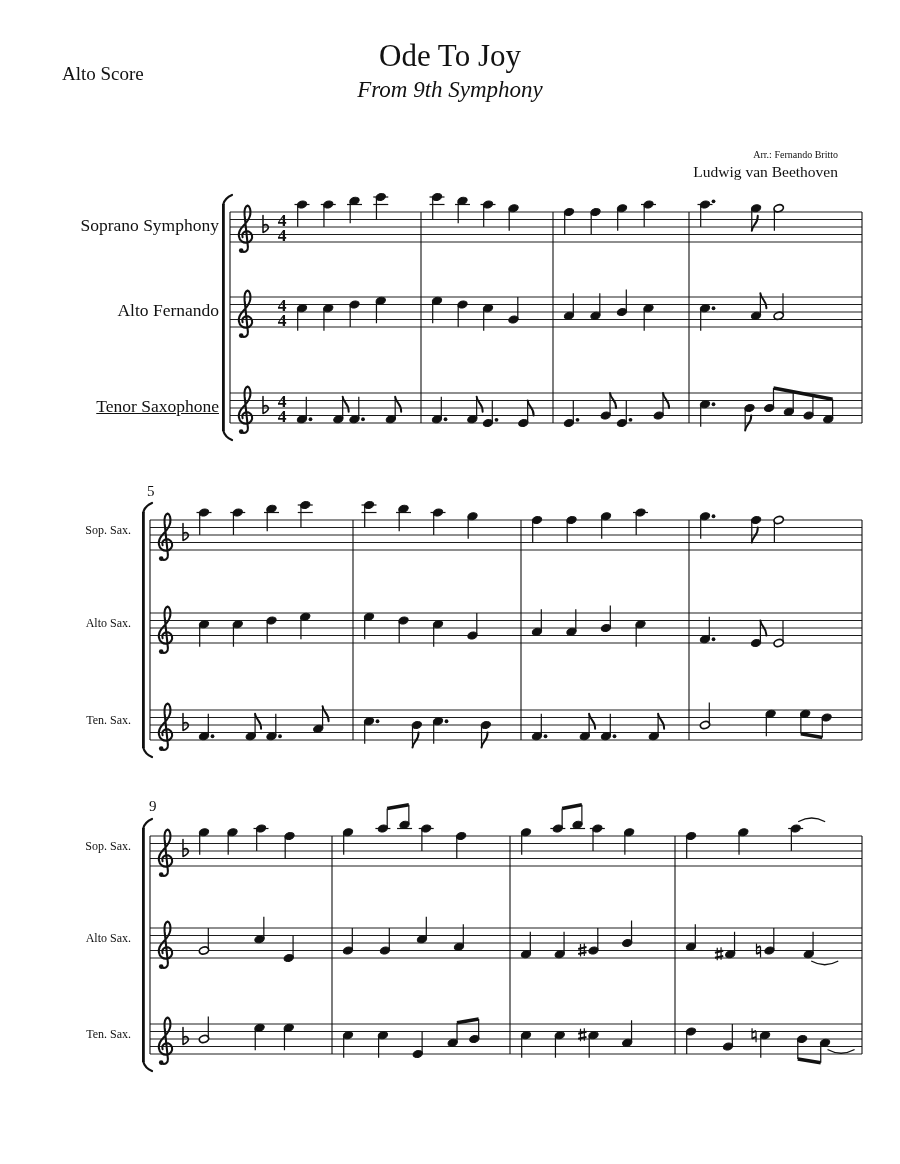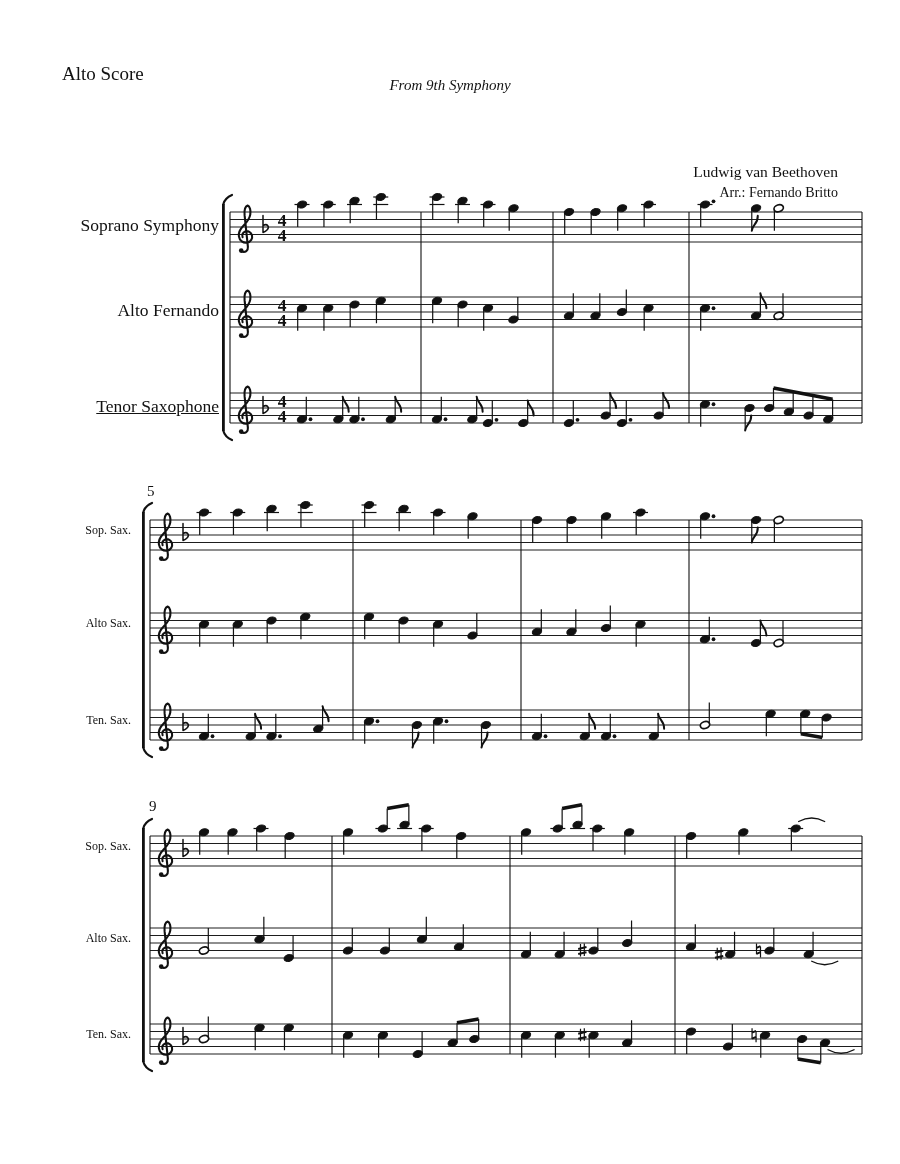--- a/index.html
+++ b/index.html
@@ -5,23 +5,23 @@
   html,body{margin:0;padding:0;background:#888;}
   #page{
     position:relative;width:900px;height:1164px;background:#ffffff;
     margin:0 auto;font-family:"Liberation Serif","DejaVu Serif",serif;color:#111;
     overflow:hidden;
   }
   #notation{position:absolute;left:0;top:0;}
   .txt{position:absolute;white-space:nowrap;}
   .part-label{left:62px;top:63px;font-size:19px;}
   .title{left:0;right:0;top:38px;text-align:center;font-size:31px;}
-  .subtitle{left:0;right:0;top:77px;text-align:center;font-size:15px;font-style:italic;}
+  .subtitle{left:0;right:0;top:77px;text-align:center;font-size:23px;font-style:italic;}
   .composer{right:62px;top:127px;font-size:15.5px;text-align:right;margin-top:36px;}
-  .arranger{right:62px;top:149px;font-size:14px;text-align:right;margin-top:36px;}
+  .arranger{right:62px;top:149px;font-size:10px;text-align:right;}
   .inst{font-size:17.5px;text-align:right;}
   .inst.small{font-size:12px;}
   .lbl-s1-0{right:681px;top:215px;}
   .lbl-s1-1{right:681px;top:300px;}
   .lbl-s1-2{right:681px;top:396px;text-decoration:underline;}
   .lbl-s2-0{right:769px;top:523px;}
   .lbl-s2-1{right:769px;top:616px;}
   .lbl-s2-2{right:769px;top:713px;}
   .lbl-s3-0{right:769px;top:839px;}
   .lbl-s3-1{right:769px;top:931px;}
@@ -498,20 +498,21 @@
       <line x1="760.756603773585" y1="1036.45" x2="760.756603773585" y2="1057.75" stroke="#111" stroke-width="1.2"></line>
       <ellipse cx="802.0849056603773" cy="1039" rx="4.8" ry="3.4" transform="rotate(-18 802.0849056603773 1039)" fill="#111" stroke="#111" stroke-width="1"></ellipse>
       <ellipse cx="825.0424528301887" cy="1042.75" rx="4.8" ry="3.4" transform="rotate(-18 825.0424528301887 1042.75)" fill="#111" stroke="#111" stroke-width="1"></ellipse>
       <path d="M 828.0424528301887 1049.75 Q 841.0424528301887 1056.75 854.0424528301887 1049.75" stroke="#111" stroke-width="1.4" fill="none" stroke-linecap="round"></path>
       <line x1="797.7849056603774" y1="1040.2" x2="797.7849056603774" y2="1059" stroke="#111" stroke-width="1.2"></line>
       <line x1="820.7424528301888" y1="1043.95" x2="820.7424528301888" y2="1062.75" stroke="#111" stroke-width="1.2"></line>
       <line x1="797.7849056603774" y1="1059" x2="820.7424528301888" y2="1062.75" stroke="#111" stroke-width="3.6"></line>
     </svg>
 
   <div class="txt part-label">Alto Score</div>
+  <div class="txt title">Ode To Joy</div>
   <div class="txt subtitle">From 9th Symphony</div>
   <div class="txt composer">Ludwig van Beethoven</div>
   <div class="txt arranger">Arr.: Fernando Britto</div>
 
   <div class="txt inst lbl-s1-0">Soprano Symphony</div>
   <div class="txt inst lbl-s1-1">Alto Fernando</div>
   <div class="txt inst lbl-s1-2">Tenor Saxophone</div>
 
   <div class="txt inst small lbl-s2-0">Sop. Sax.</div>
   <div class="txt inst small lbl-s2-1">Alto Sax.</div>

